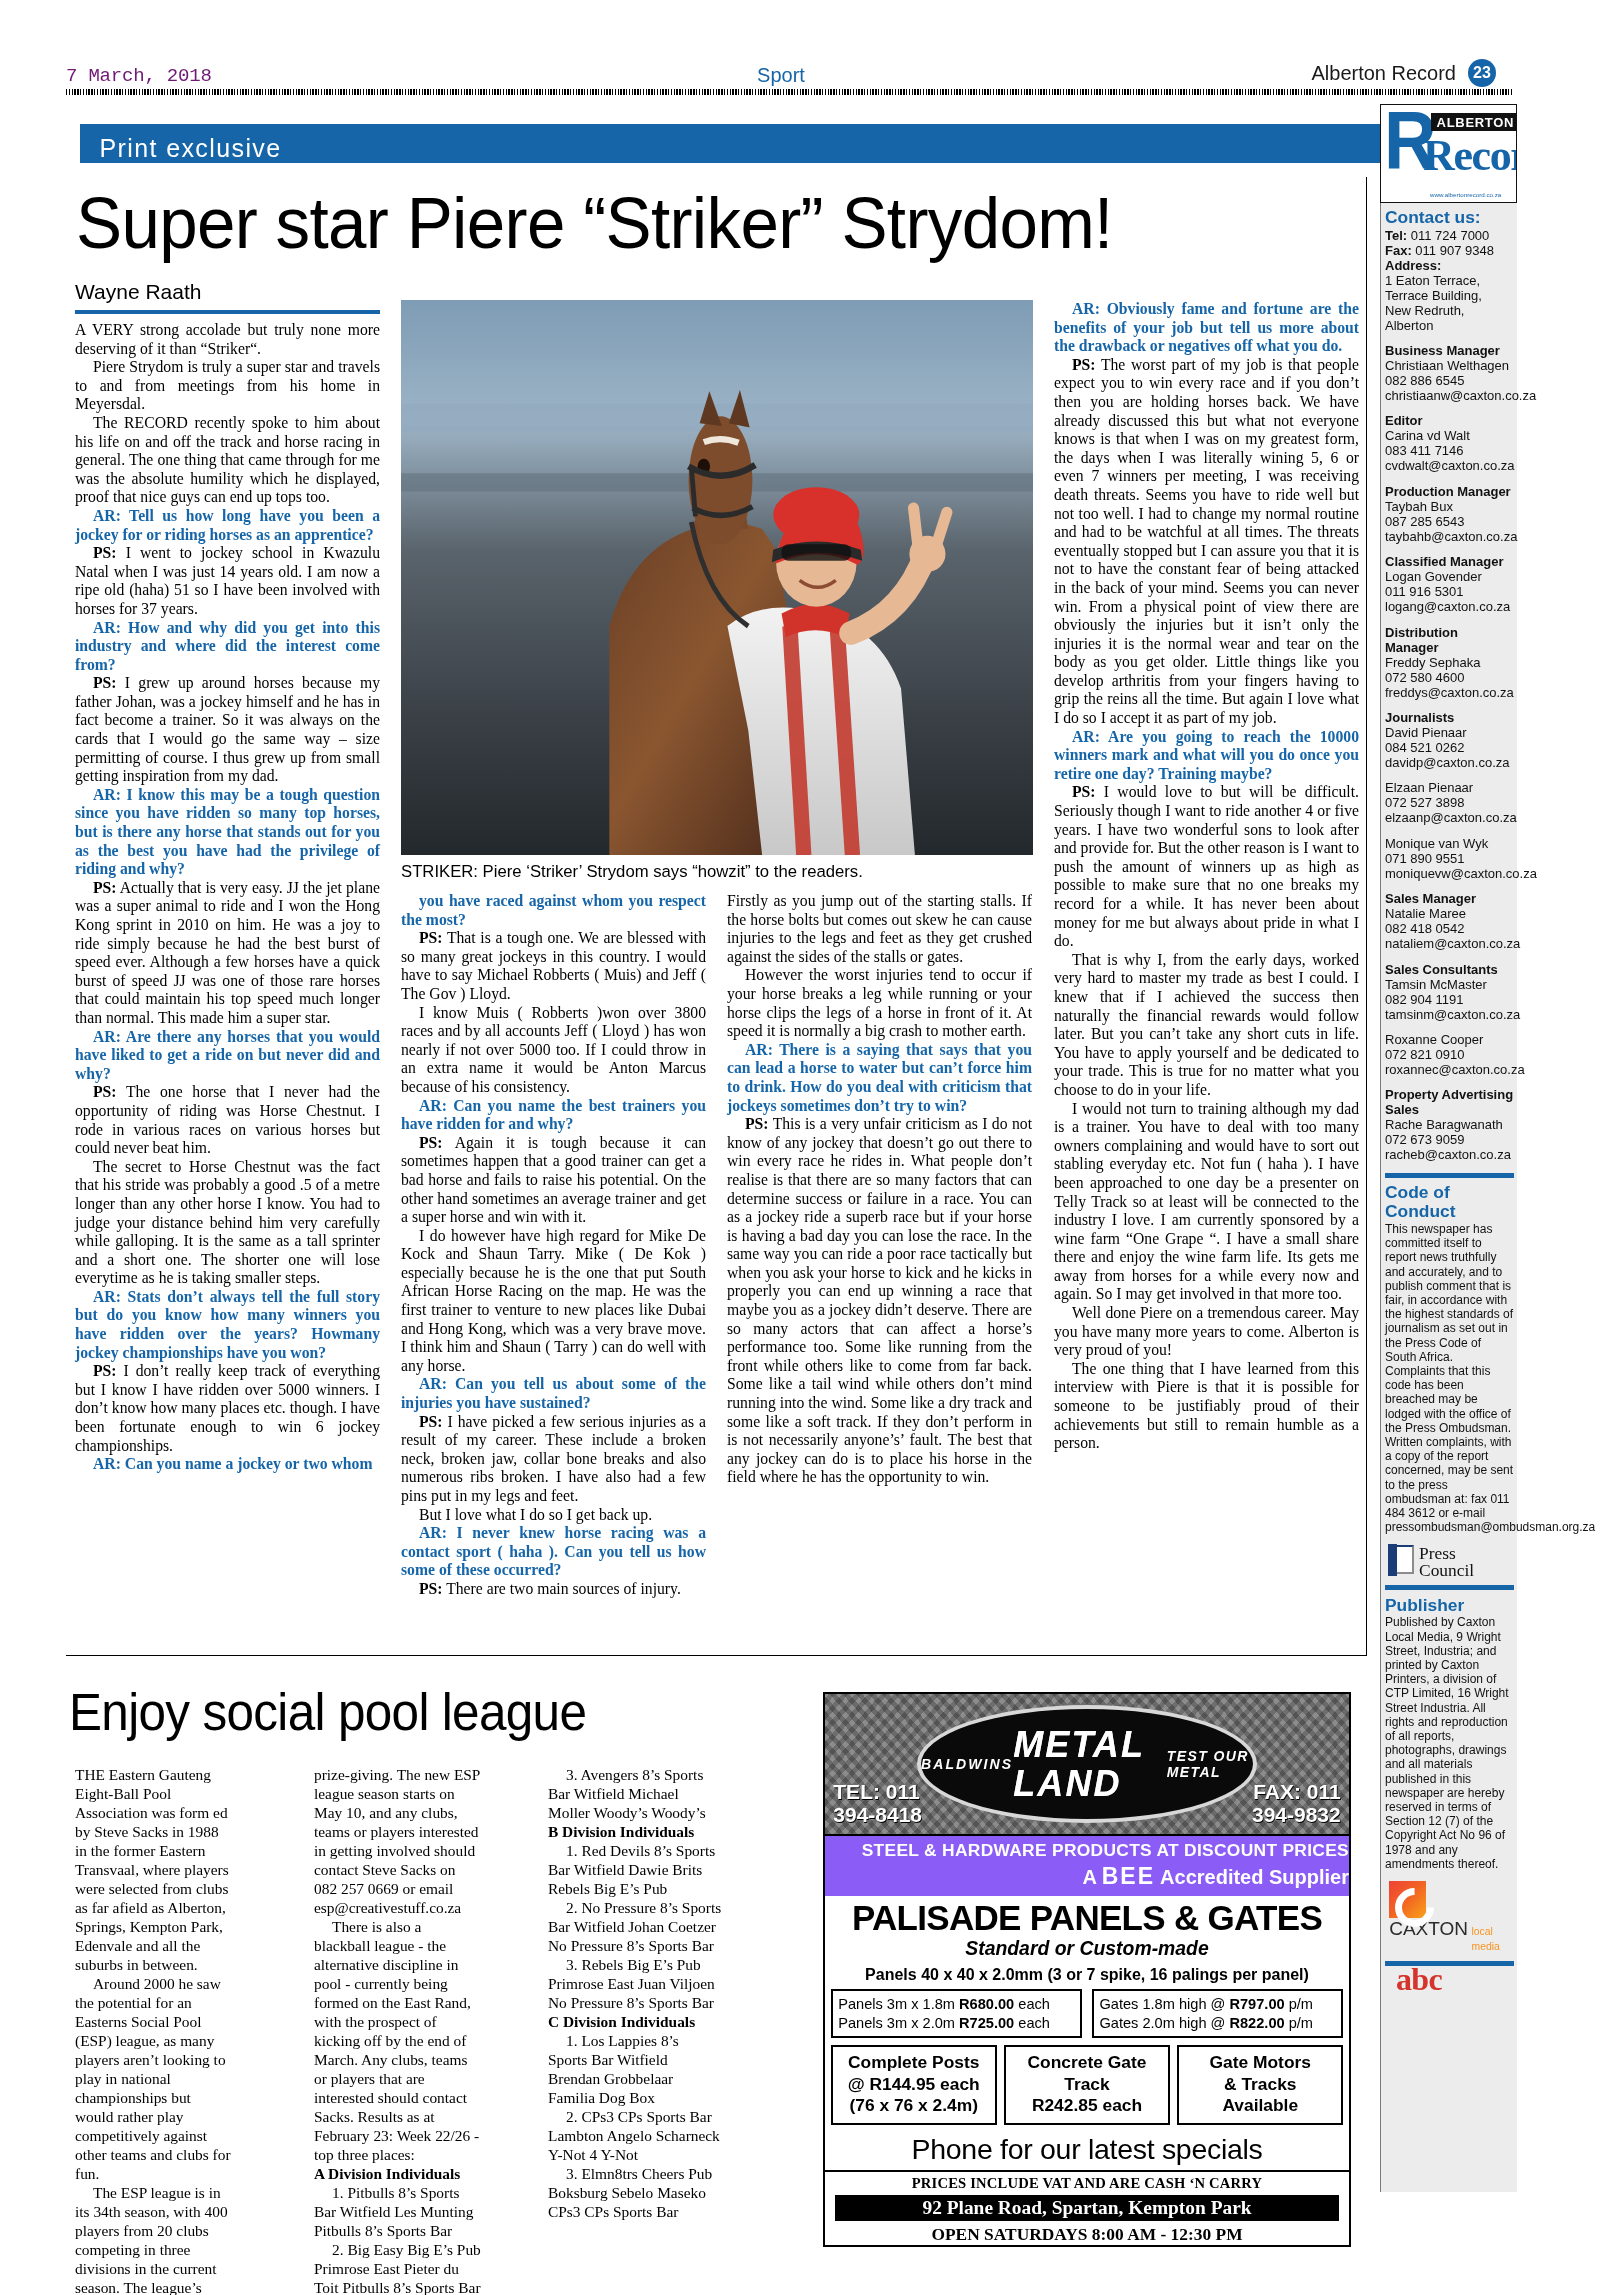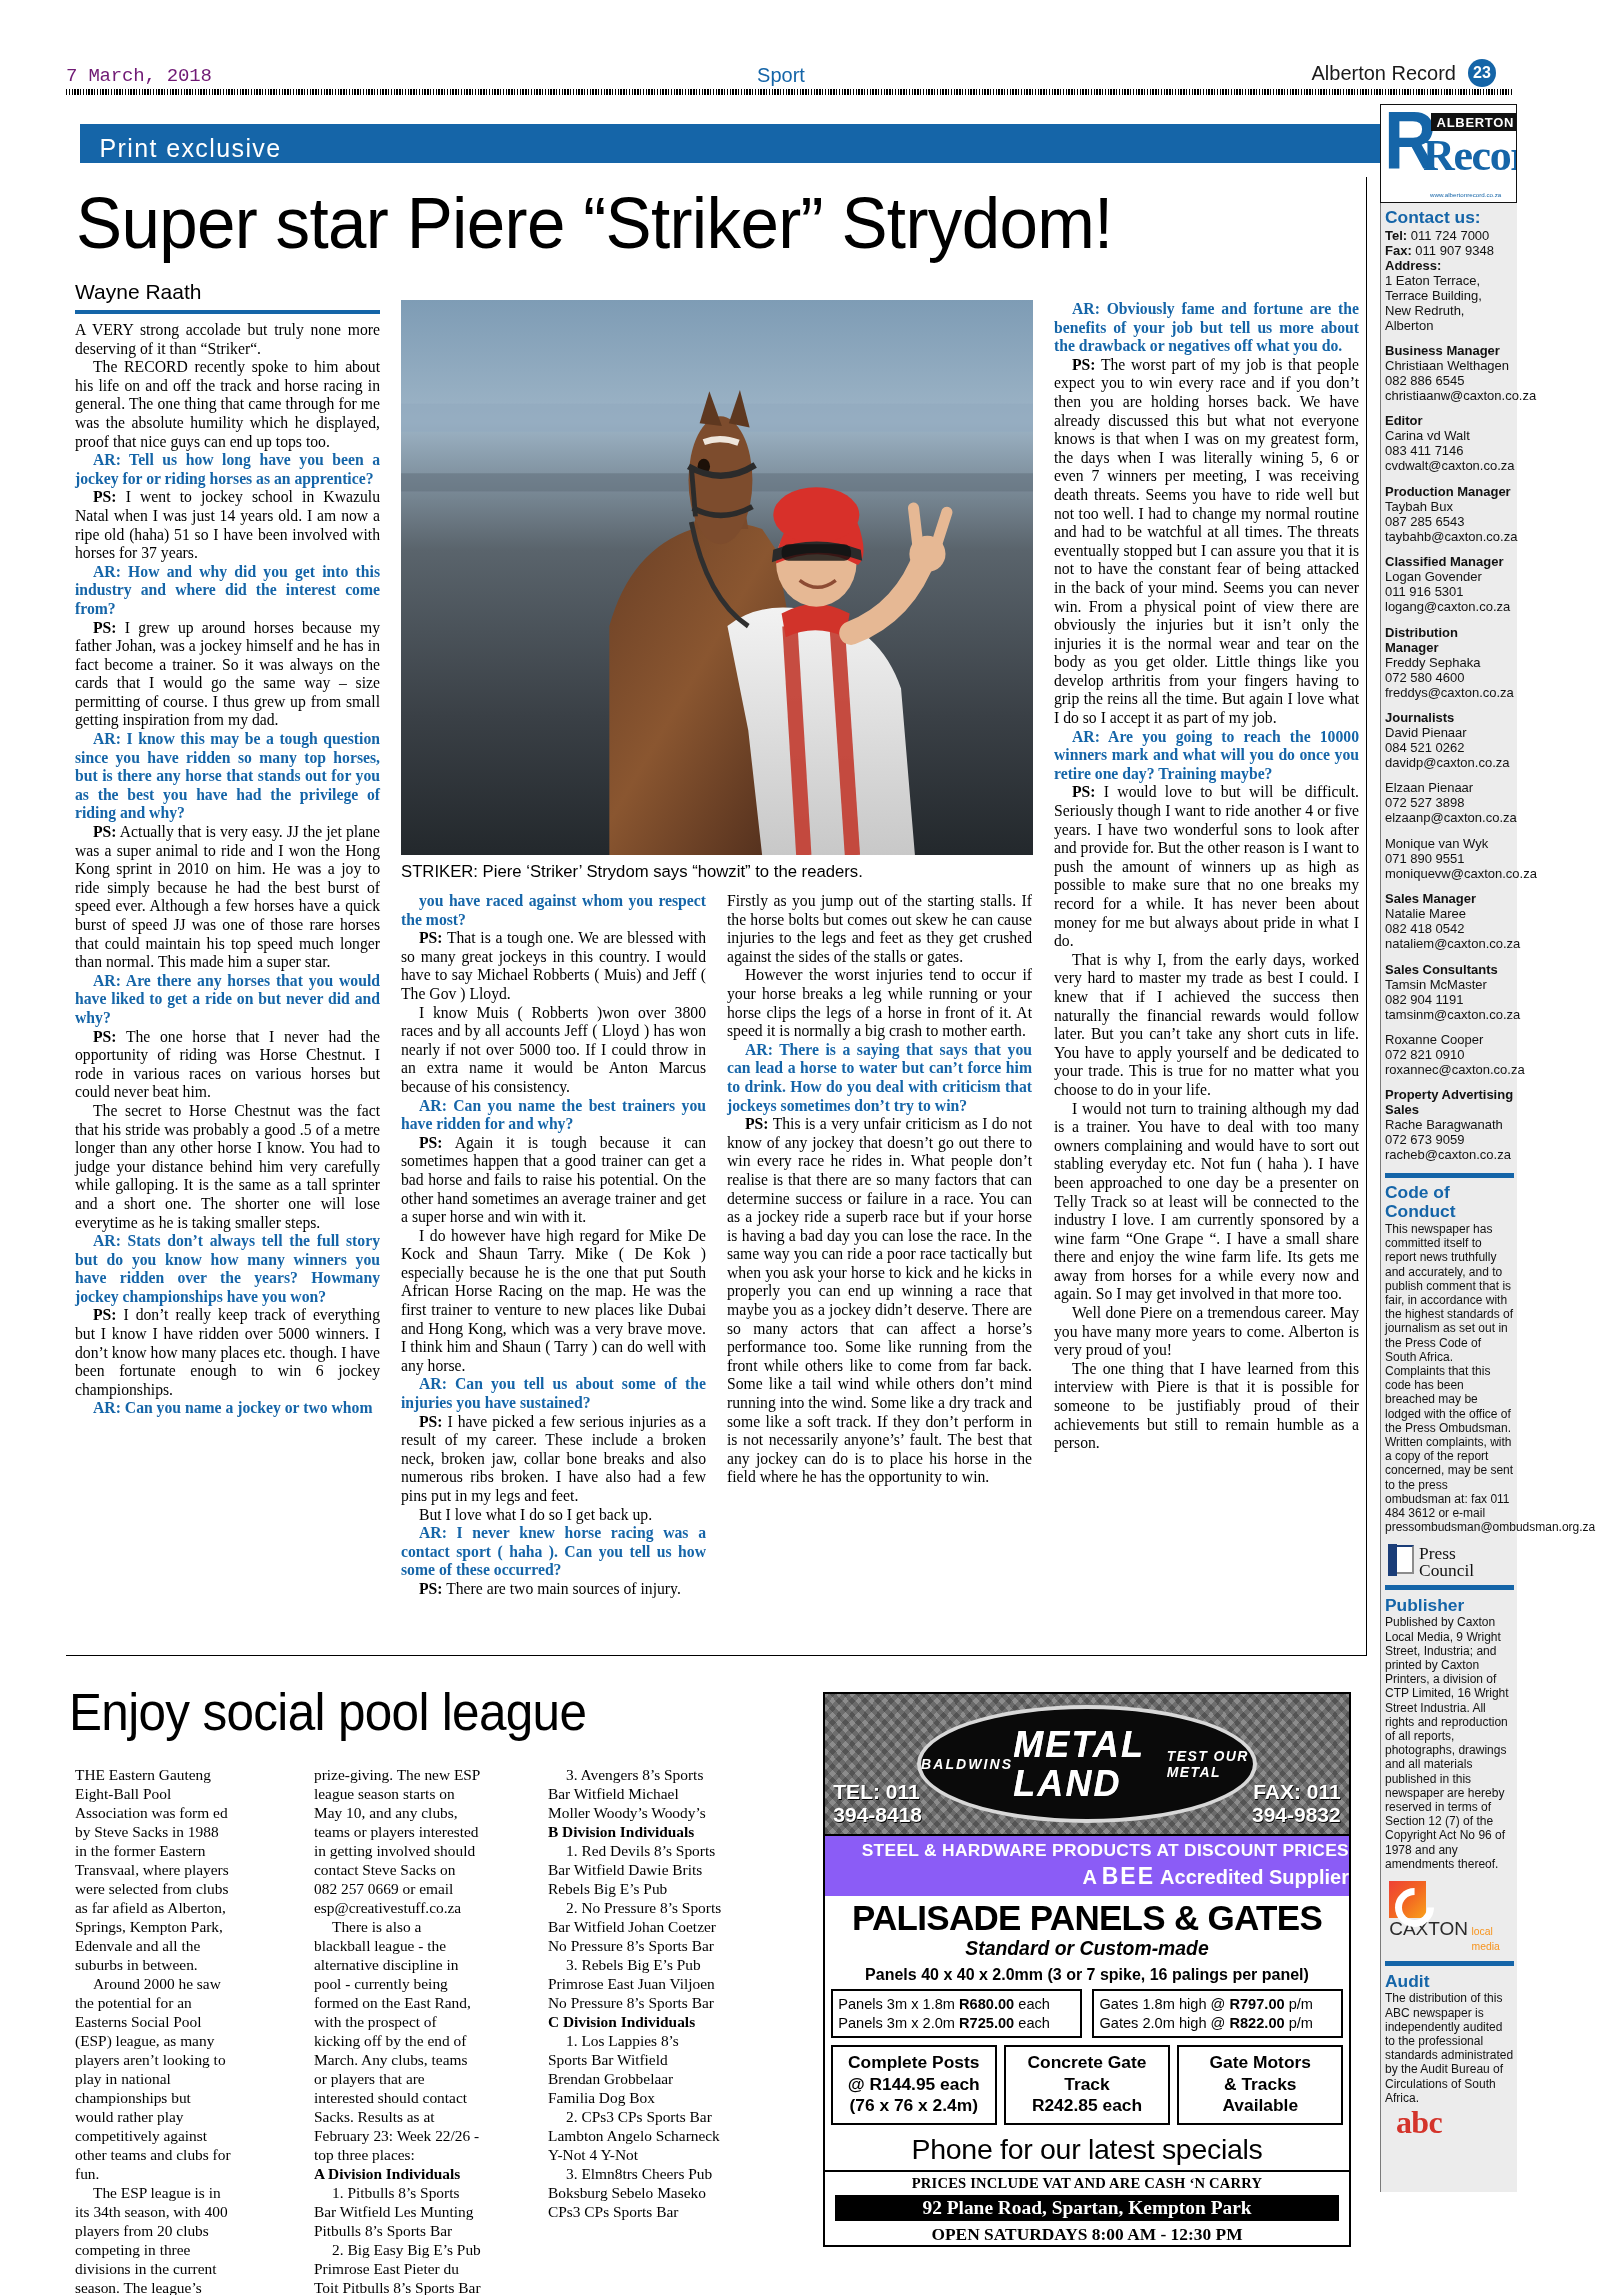--- a/index.html
+++ b/index.html
@@ -242,20 +242,21 @@
       <path d="M770 356 L786 306" stroke="#e6b894" stroke-width="16" stroke-linecap="round"></path>
       <circle cx="758" cy="366" r="26" fill="#e6b894"></circle>
 
       <path d="M500 470 Q440 430 418 320" stroke="#2f2f2f" stroke-width="7" fill="none"></path>
     </svg>
   </div>
   <div class="caption">STRIKER: Piere ‘Striker’ Strydom says “howzit” to the readers.</div>
 
   <div class="col" id="c1">
       <p class="noind">A VERY strong accolade but truly none more deserving of it than “Striker“.</p>
+      <p>Piere Strydom is truly a super star and travels to and from meetings from his home in Meyersdal.</p>
       <p>The RECORD recently spoke to him about his life on and off the track and horse racing in general. The one thing that came through for me was the absolute humility which he displayed, proof that nice guys can end up tops too.</p>
       <p class="q">AR: Tell us how long have you been a jockey for or riding horses as an apprentice?</p>
       <p><b>PS:</b> I went to jockey school in Kwazulu Natal when I was just 14 years old. I am now a ripe old (haha) 51 so I have been involved with horses for 37 years.</p>
       <p class="q">AR: How and why did you get into this industry and where did the interest come from?</p>
       <p><b>PS:</b> I grew up around horses because my father Johan, was a jockey himself and he has in fact become a trainer. So it was always on the cards that I would go the same way – size permitting of course. I thus grew up from small getting inspiration from my dad.</p>
       <p class="q">AR: I know this may be a tough question since you have ridden so many top horses, but is there any horse that stands out for you as the best you have had the privilege of riding and why?</p>
       <p><b>PS:</b> Actually that is very easy. JJ the jet plane was a super animal to ride and I won the Hong Kong sprint in 2010 on him. He was a joy to ride simply because he had the best burst of speed ever. Although a few horses have a quick burst of speed JJ was one of those rare horses that could maintain his top speed much longer than normal. This made him a super star.</p>
       <p class="q">AR: Are there any horses that you would have liked to get a ride on but never did and why?</p>
       <p><b>PS:</b> The one horse that I never had the opportunity of riding was Horse Chestnut. I rode in various races on various horses but could never beat him.</p>
       <p>The secret to Horse Chestnut was the fact that his stride was probably a good .5 of a metre longer than any other horse I know. You had to judge your distance behind him very carefully while galloping. It is the same as a tall sprinter and a short one. The shorter one will lose everytime as he is taking smaller steps.</p>
@@ -422,24 +423,20 @@
         <div class="sml">Published by Caxton Local Media, 9 Wright Street, Industria; and printed by Caxton Printers, a division of CTP Limited, 16 Wright Street Industria. All rights and reproduction of all reports, photographs, drawings and all materials published in this newspaper are hereby reserved in terms of Section 12 (7) of the Copyright Act No 96 of 1978 and any amendments thereof.</div>
       </div>
       <div class="caxton-logo">
         <div class="caxton-c"></div>
         <div style="display: flex; align-items: baseline; gap: 3.5px; margin-top: 2.8px;">
           <span class="caxton-word">CAXTON</span>
           <span class="caxton-sub">local media</span>
         </div>
       </div>
       <div style="height: 4.9px; background: rgb(21, 101, 168); margin: 7px 0px 5.6px;"></div>
-      <div class="grp">
-        <h3>Audit</h3>
-        <div class="sml">The distribution of this ABC newspaper is independently audited to the professional standards administrated by the Audit Bureau of Circulations of South Africa.</div>
-      </div>
       <div class="abc-logo">abc</div>
     </div>
 
   <div class="ad">
     <div class="ad-top">
       <div class="ad-ellipse">
         <div class="b1">BALDWINS</div>
         <div class="b2">METAL LAND</div>
         <div class="b3">TEST OUR METAL</div>
       </div>

